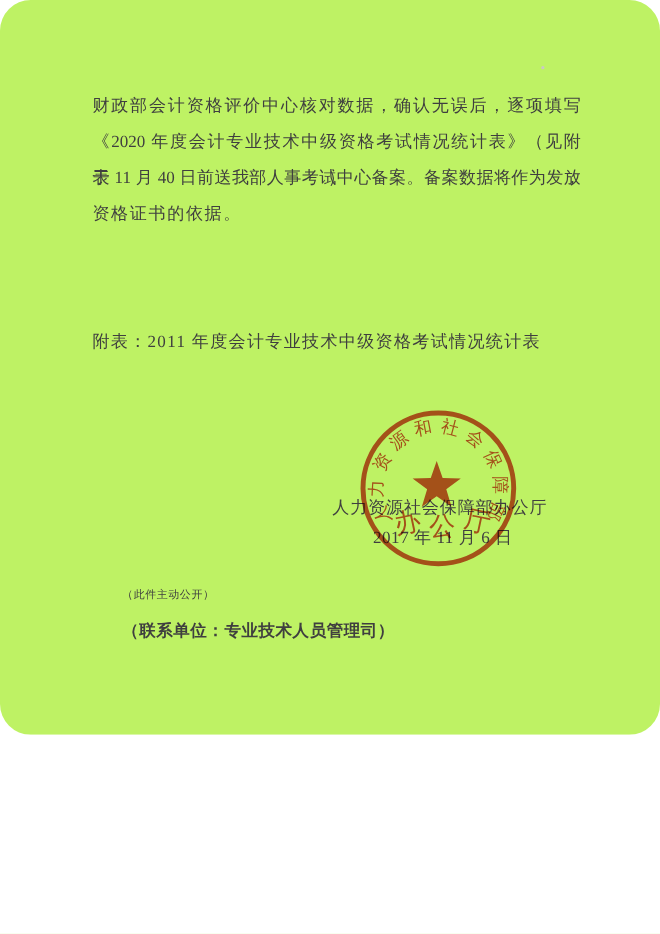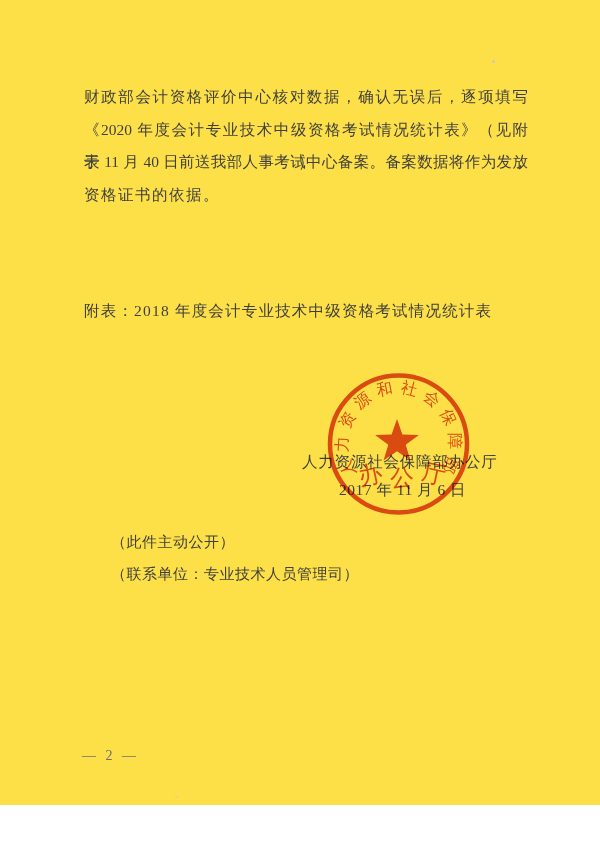--- a/index.html
+++ b/index.html
@@ -1,23 +1,24 @@
 <!DOCTYPE html>
 <html><head>
 <meta charset="utf-8">
 <style>
   html,body { margin:0; padding:0; }
   .page {
     position: relative;
     width: 600px;
-    height: 805px;
-    background: #fde047;
+    height: 668px;
+    background: #bef264;
     overflow: hidden;
     font-family: "Liberation Serif", "DejaVu Serif", serif;
     color: #3f3f3f;
+    border-radius: 28px;
   }
   .para {
     position: absolute;
     left: 84px;
     width: 444px;
     font-size: 15.5px;
     color: #3f3f3f;
   }
   .line {
     line-height: 32.5px;
@@ -40,22 +41,22 @@
     color: #3f3f3f;
   }
   .attach {
     left: 84px;
     top: 295px;
     line-height: 32.5px;
     letter-spacing: 1.2px;
   }
   .sig-org  { left: 302px; top: 451px; letter-spacing: 0.8px; }
   .sig-date { left: 339px; top: 479px; letter-spacing: 0.5px; }
-  .note1 { left: 111px; top: 531px; font-size: 15px; letter-spacing: 0.5px; }
-  .note2 { left: 111px; top: 563px; font-size: 15px; letter-spacing: 0.5px; }
+  .note1 { left: 111px; top: 531px; font-size: 10px; letter-spacing: 0.5px; }
+  .note2 { left: 111px; top: 563px; font-size: 15px; letter-spacing: 0.5px; font-weight: bold; }
   .pagenum {
     left: 82px; top: 745px;
     font-size: 14px;
     color: #6e6e6e;
     letter-spacing: 3px;
   }
   .seal {
     position: absolute;
     left: 326px;
     top: 370px;
@@ -80,21 +81,21 @@
   <div class="para" style="top:81px">
     <div class="line just">财政部会计资格评价中心核对数据，确认无误后，逐项填写</div>
     <div class="line just">《2020 年度会计专业技术中级资格考试情况统计表》（见附表），</div>
     <div class="line just">于 11 月 40 日前送我部人事考试中心备案。备案数据将作为发放</div>
     <div class="line">资格证书的依据。</div>
   </div>
 
   <div class="para" style="top:211px">
   </div>
 
-  <div class="single-line attach">附表：2018 年度会计专业技术中级资格考试情况统计表</div>
+  <div class="single-line attach">附表：2011 年度会计专业技术中级资格考试情况统计表</div>
 
   <div class="single-line sig-org">人力资源社会保障部办公厅</div>
   <div class="single-line sig-date">2017 年 11 月 6 日</div>
 
   <svg class="seal" viewBox="0 0 146 148">
     <circle cx="72.5" cy="74" r="68.5" fill="none" stroke-width="4.5" stroke="#d9462f"></circle>
     <polygon points="71,49 76.4,64.6 92.9,64.9 79.7,74.8 84.5,90.6 71,81.2 57.5,90.6 62.3,74.8 49.1,64.9 65.6,64.6" fill="#d9462f"></polygon>
     <defs>
       <path id="seal-arc-path" d="M 31.8 104.7 A 51 51 0 1 1 113.2 104.7" fill="none"></path>
     </defs>

